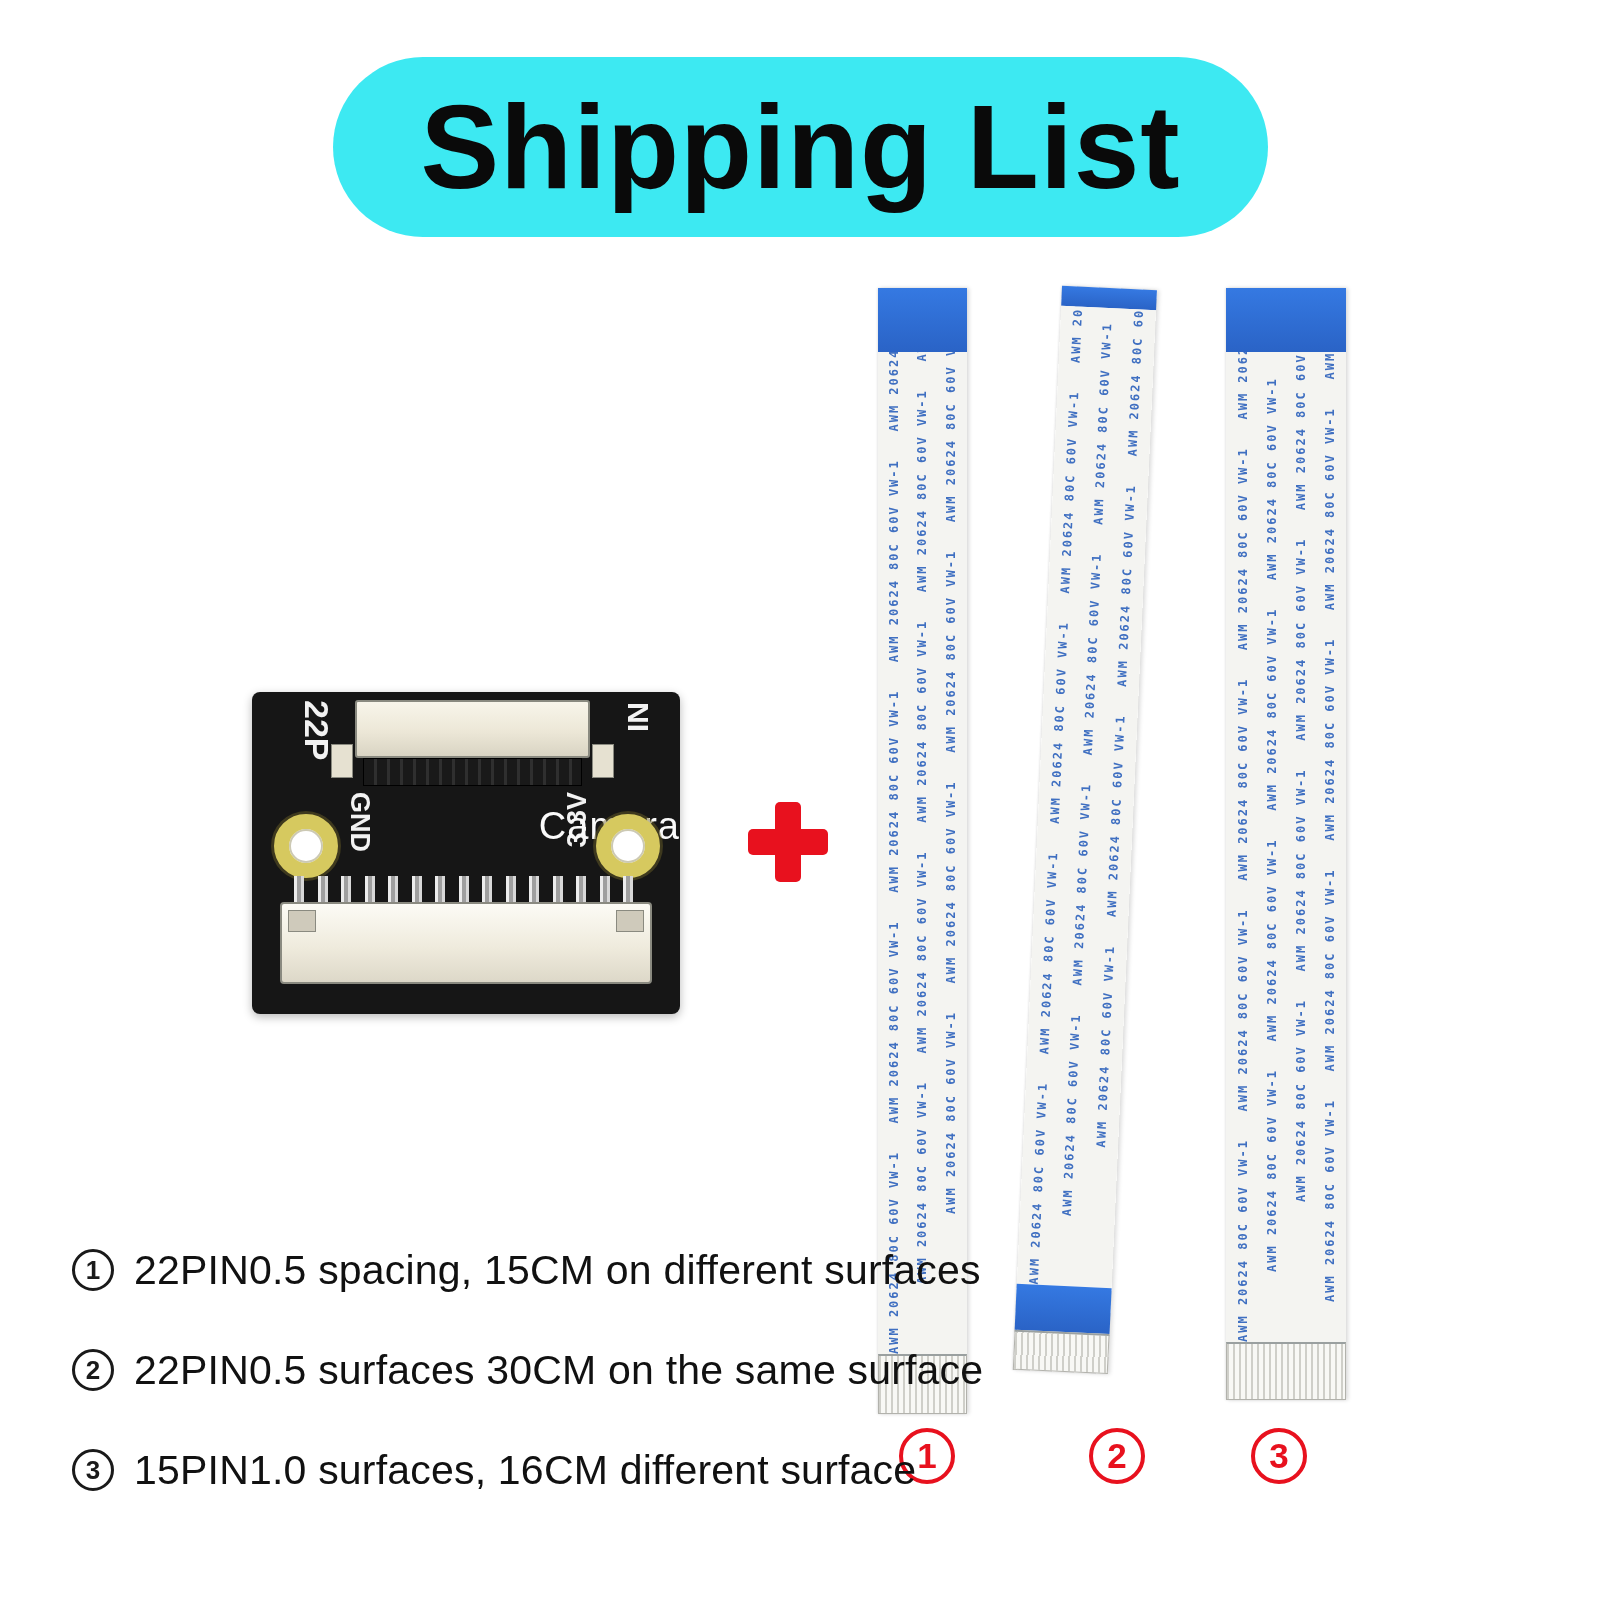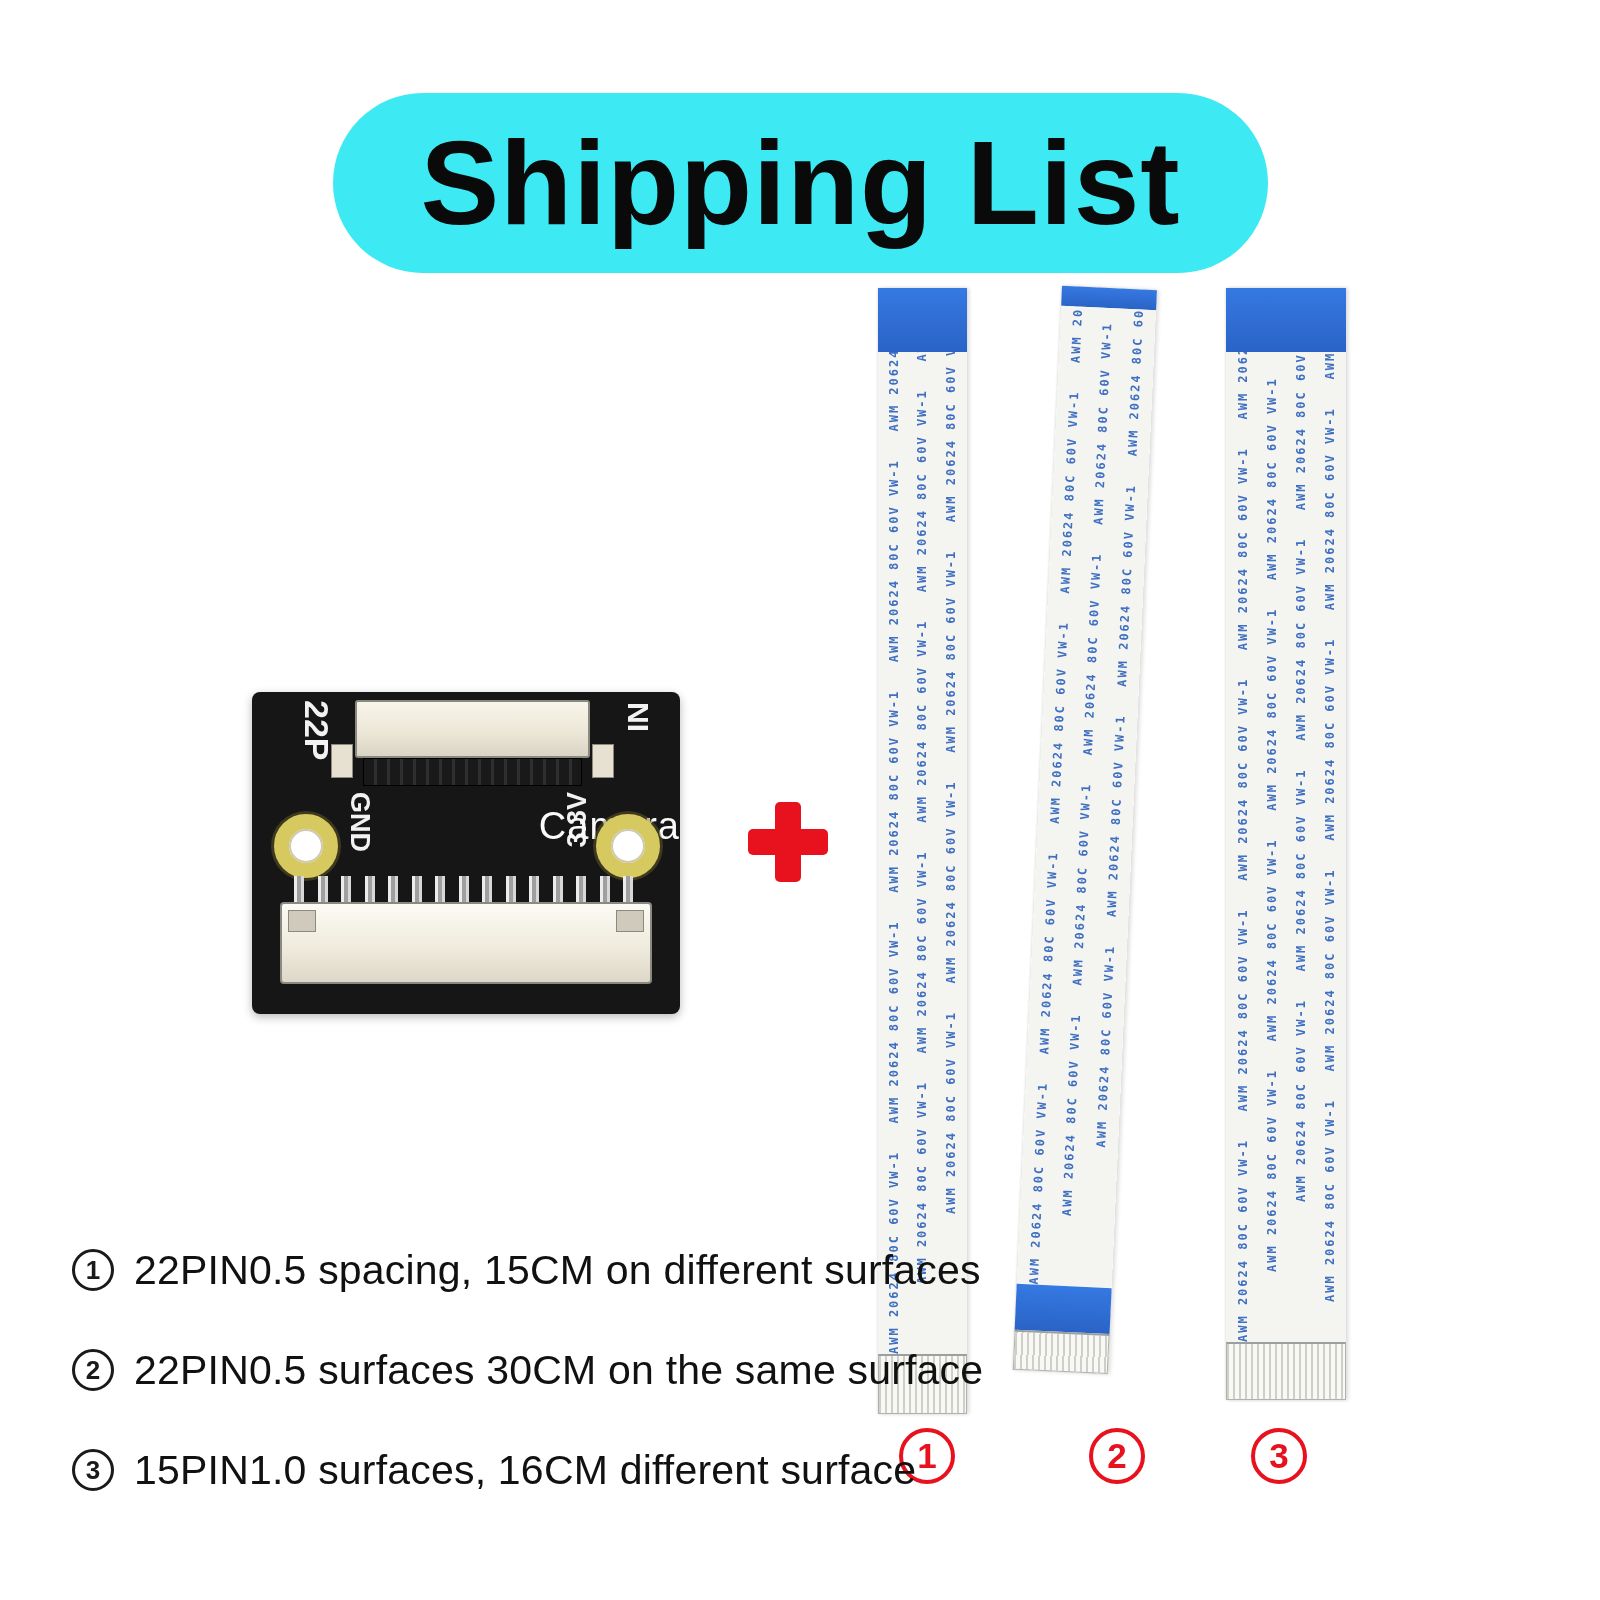--- a/index.html
+++ b/index.html
@@ -5,21 +5,21 @@
   html,body { margin:0; padding:0; background:#ffffff; }
   .canvas {
     position:relative; width:1600px; height:1600px; background:#ffffff;
     overflow:hidden; font-family:"Liberation Sans", sans-serif;
   }
 
   
   .header-pill {
     position:absolute; left:333px; top:57px; width:935px; height:180px;
     background:#3de9f2; border-radius:95px;
-    display:flex; align-items:center; justify-content:center;margin-top:36px;
+    display:flex; align-items:center; justify-content:center;
   }
   .header-pill span {
     font-size:118px; font-weight:bold; color:#0a0a0a; letter-spacing:1px;
   }
 
   
   .board {
     position:absolute; left:252px; top:692px; width:428px; height:322px;
     background:#161616; border-radius:8px; box-shadow:0 3px 10px rgba(0,0,0,.28);
   }

